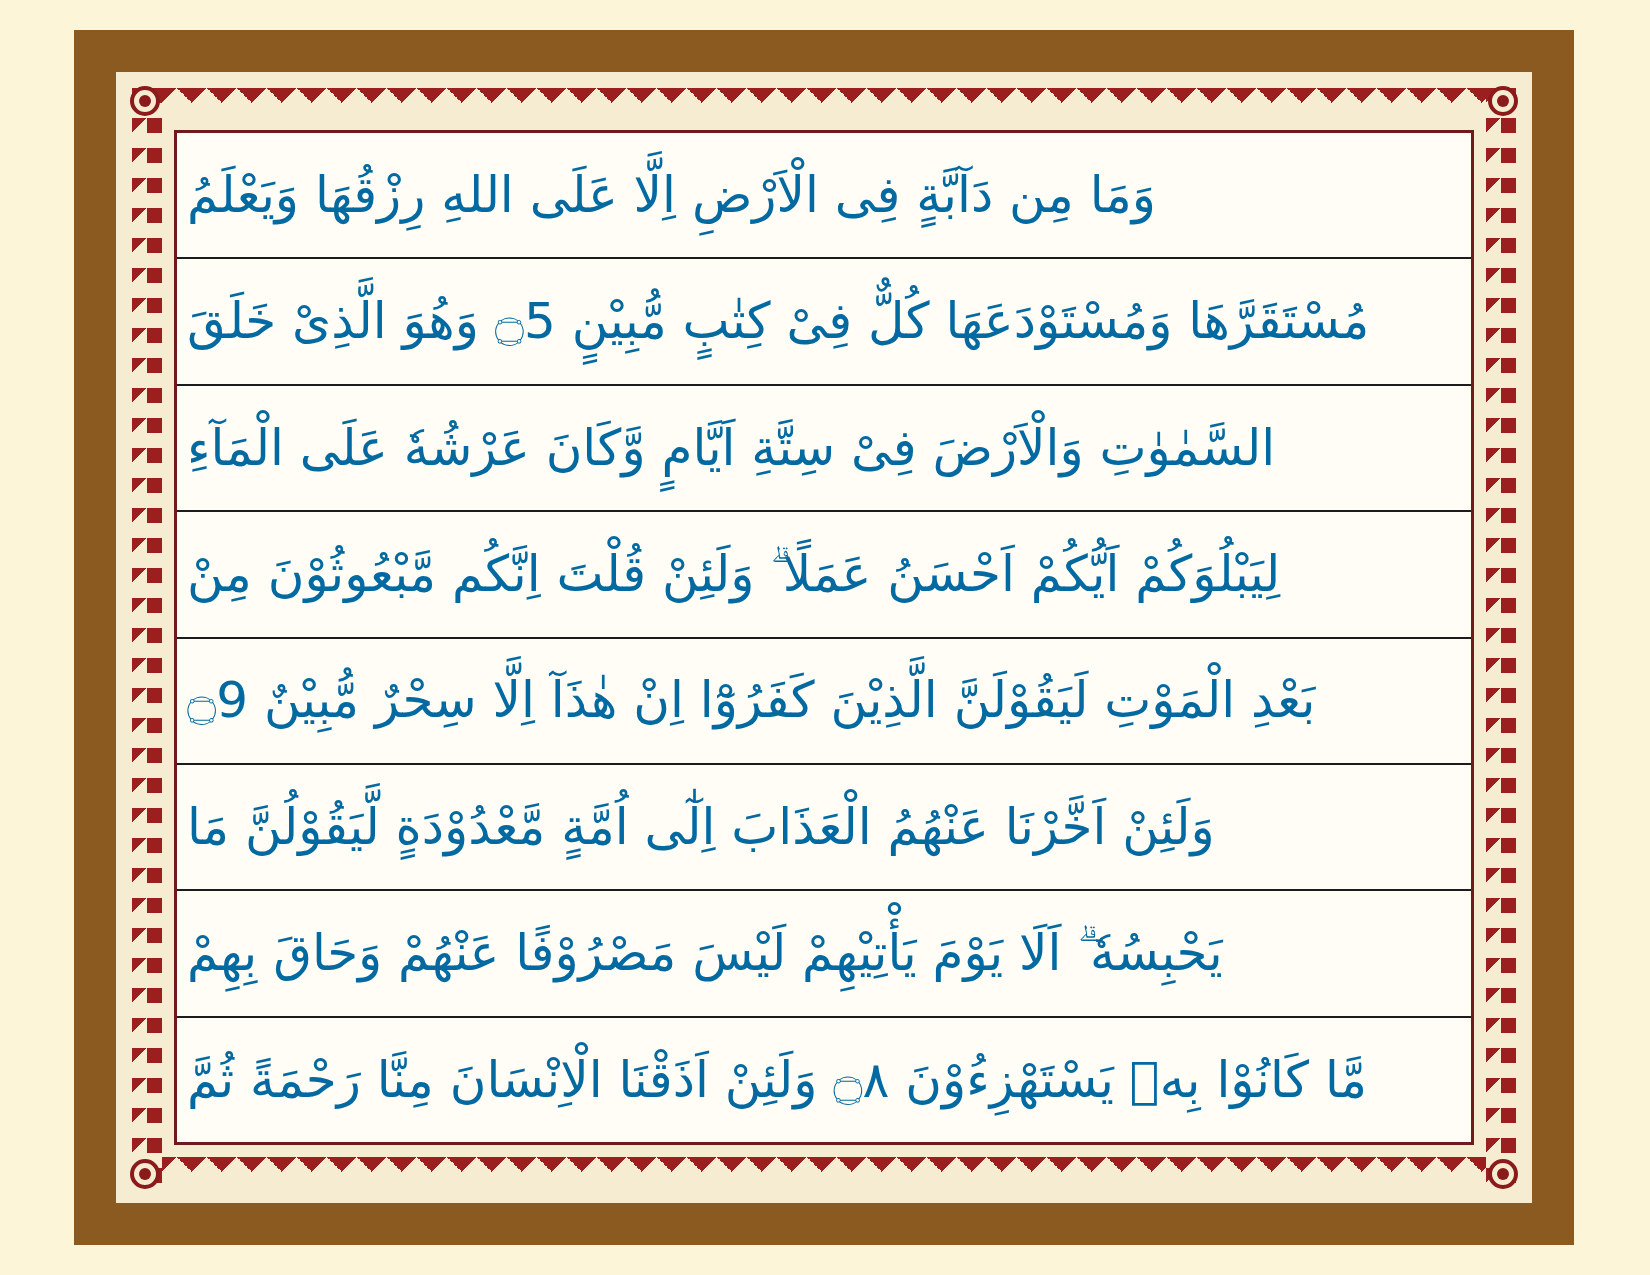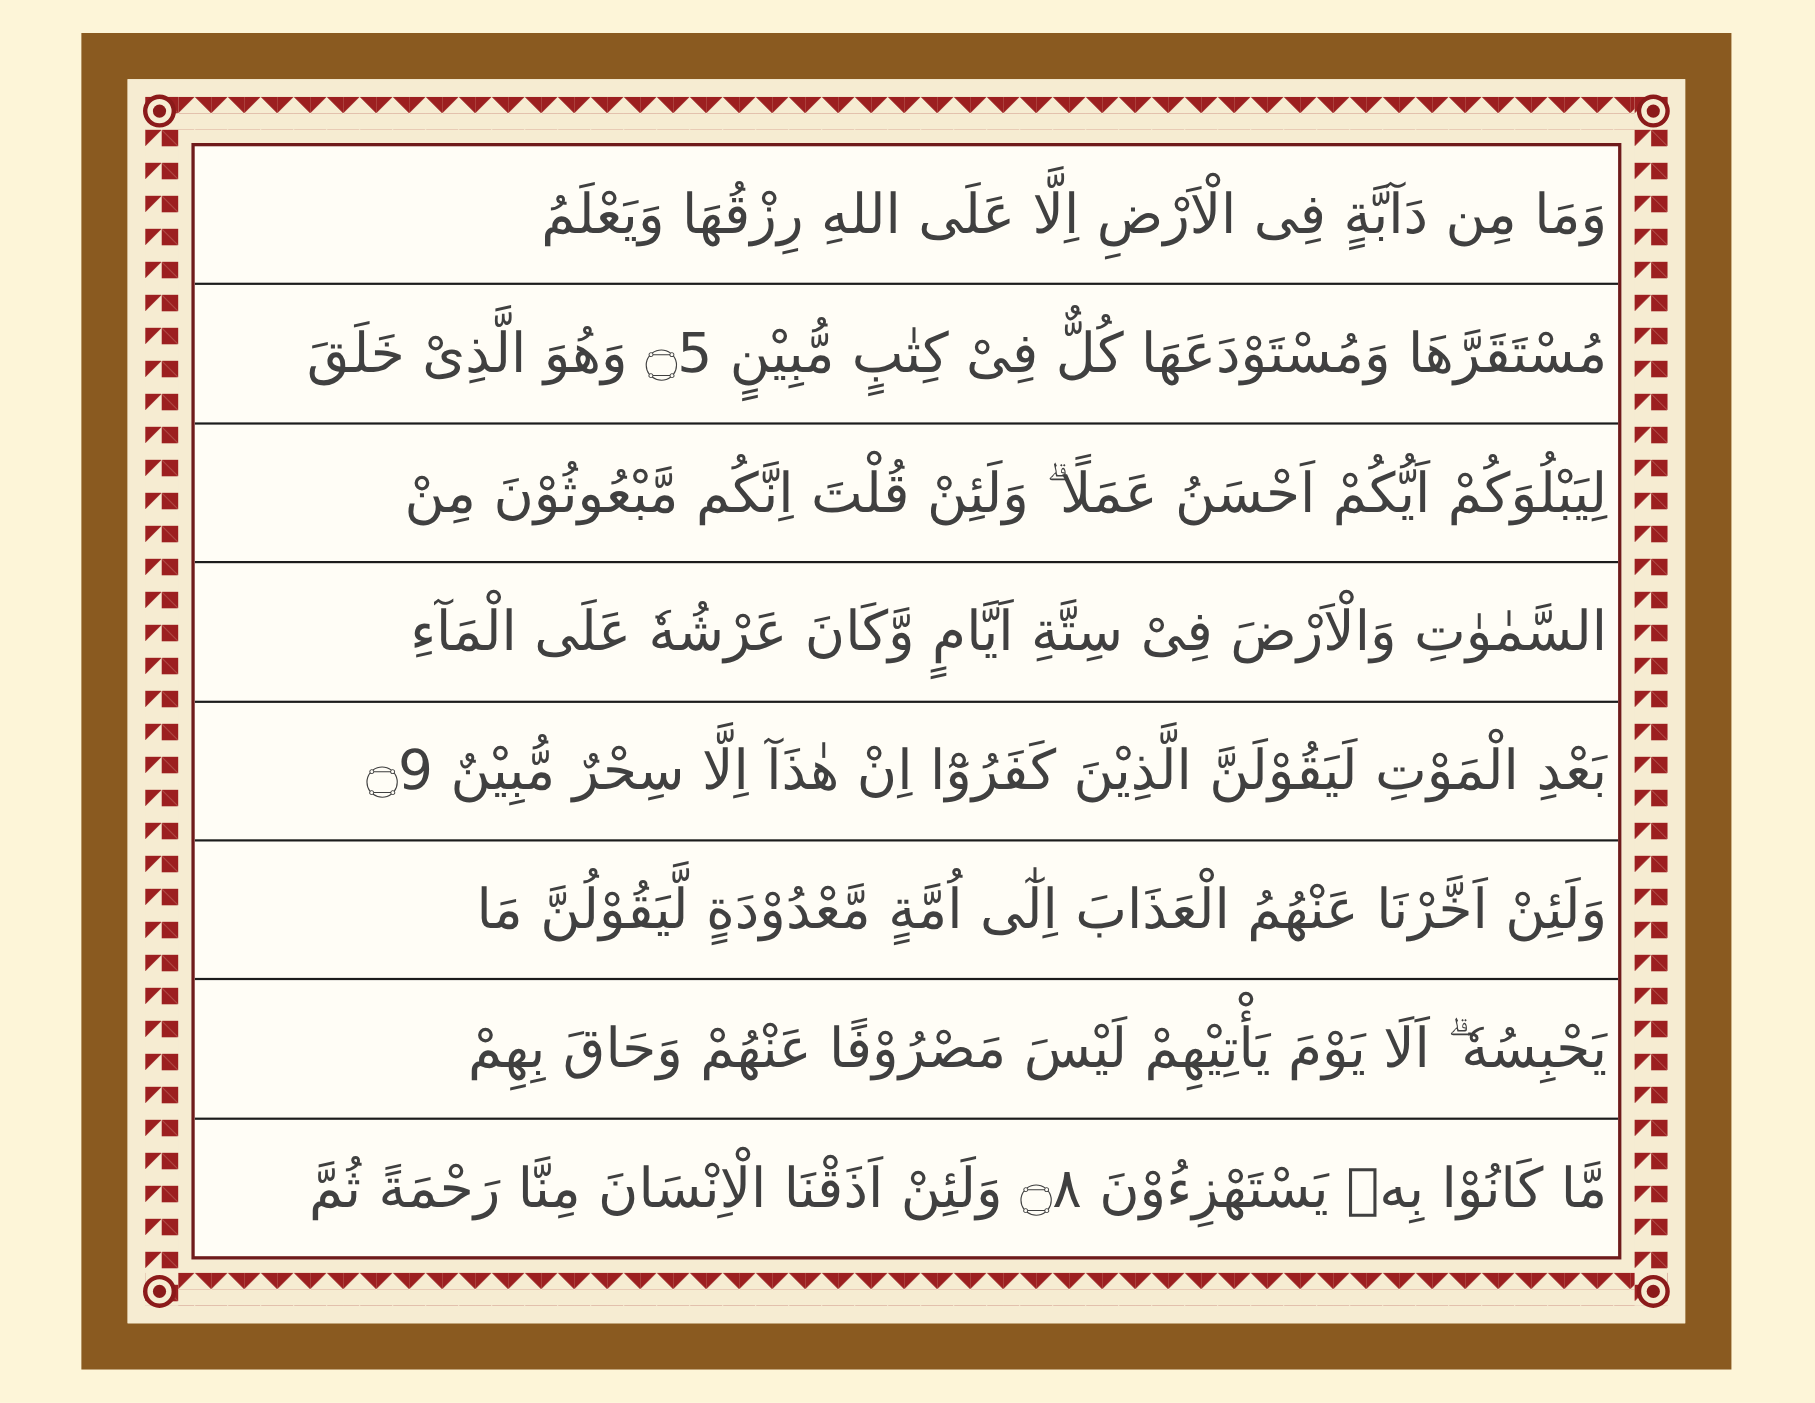--- a/index.html
+++ b/index.html
@@ -121,32 +121,31 @@
     justify-content: center;
     direction: rtl;
     unicode-bidi: bidi-override;
     padding: 0 10px;
     box-sizing: border-box;
     white-space: nowrap;
     overflow: hidden;
   }
   .aya-line:last-child {
     border-bottom: none;
-    margin-left: 20px;
   }
 
   .arabic {
     font-family: "DejaVu Sans", sans-serif;
     font-size: 46px;
     line-height: 1.05;
-    color: #404040;
+    color: #0369a1;
     direction: rtl;
     letter-spacing: 0px;
     width: 100%;
-    text-align: right;
+    text-align: left;
   }
 </style>
 </head>
 <body>
 
 <div class="page">
 
   <div class="brown-frame">
 
     <div class="zigzag-band">
@@ -166,25 +165,25 @@
 
           <div class="aya-line">
             <div class="arabic" style="font-size: 50px;">وَمَا مِن دَآبَّةٍ فِى الْاَرْضِ اِلَّا عَلَى اللهِ رِزْقُهَا وَيَعْلَمُ</div>
           </div>
 
           <div class="aya-line">
             <div class="arabic" style="font-size: 50px;">مُسْتَقَرَّهَا وَمُسْتَوْدَعَهَا كُلٌّ فِىْ كِتٰبٍ مُّبِيْنٍ ۝5 وَهُوَ الَّذِىْ خَلَقَ</div>
           </div>
 
           <div class="aya-line">
+            <div class="arabic" style="font-size: 50px;">السَّمٰوٰتِ وَالْاَرْضَ فِىْ سِتَّةِ اَيَّامٍ وَّكَانَ عَرْشُهٗ عَلَى الْمَآءِ</div>
+          </div>
+
+          <div class="aya-line">
             <div class="arabic" style="font-size: 50px;">لِيَبْلُوَكُمْ اَيُّكُمْ اَحْسَنُ عَمَلًا ۗ وَلَئِنْ قُلْتَ اِنَّكُم مَّبْعُوثُوْنَ مِنْ</div>
-          </div>
-
-          <div class="aya-line">
-            <div class="arabic" style="font-size: 50px;">السَّمٰوٰتِ وَالْاَرْضَ فِىْ سِتَّةِ اَيَّامٍ وَّكَانَ عَرْشُهٗ عَلَى الْمَآءِ</div>
           </div>
 
           <div class="aya-line">
             <div class="arabic" style="font-size: 50px;">بَعْدِ الْمَوْتِ لَيَقُوْلَنَّ الَّذِيْنَ كَفَرُوْٓا اِنْ هٰذَآ اِلَّا سِحْرٌ مُّبِيْنٌ ۝9</div>
           </div>
 
           <div class="aya-line">
             <div class="arabic" style="font-size: 50px;">وَلَئِنْ اَخَّرْنَا عَنْهُمُ الْعَذَابَ اِلٰٓى اُمَّةٍ مَّعْدُوْدَةٍ لَّيَقُوْلُنَّ مَا</div>
           </div>
 

